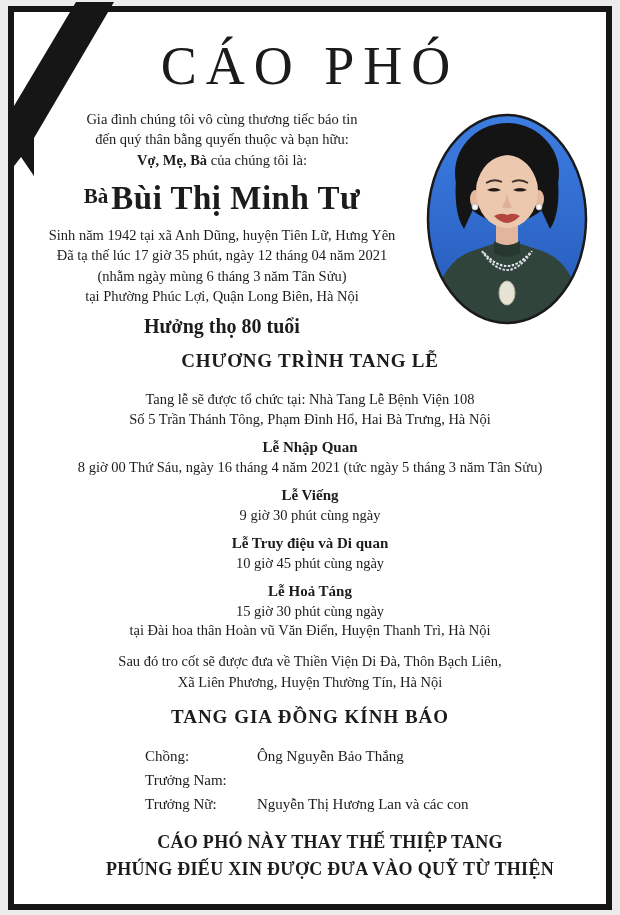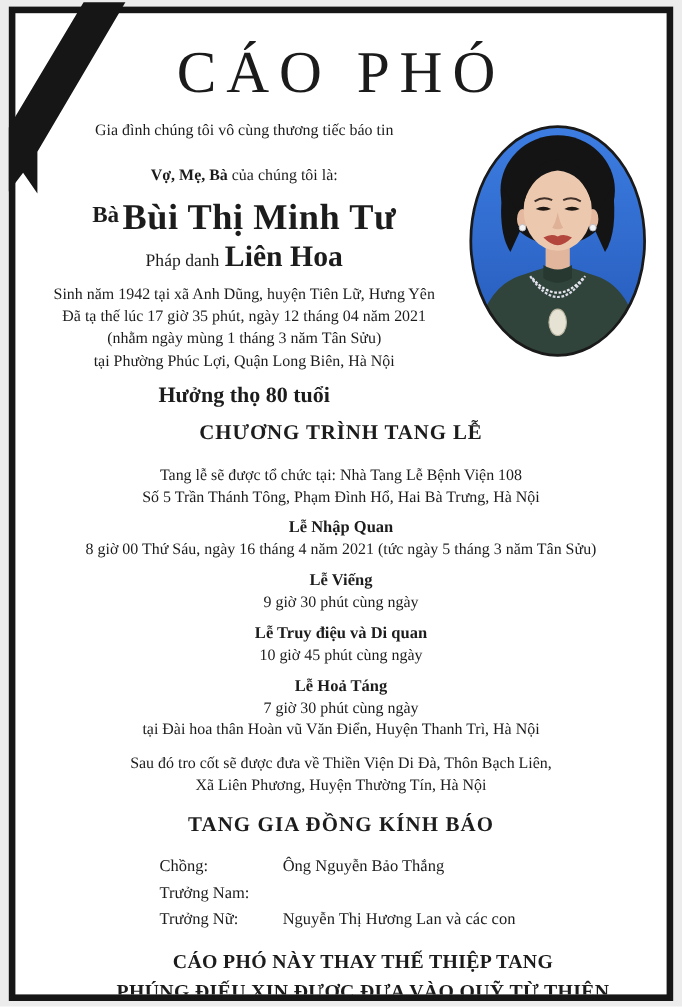--- a/index.html
+++ b/index.html
@@ -49,35 +49,32 @@
 <body>
 
 <div class="frame">
 
   <h1 class="title">CÁO PHÓ</h1>
 
   <div class="top-row">
     <div class="left-col">
       <p class="intro">
         <span>Gia đình chúng tôi vô cùng thương tiếc báo tin</span><br>
-        <br>
+        <span>đến quý thân bằng quyến thuộc và bạn hữu:</span><br>
         <b>Vợ, Mẹ, Bà</b><span> của chúng tôi là:</span>
       </p>
 
       <div class="name-line">
         <span class="honorific">Bà</span><span class="big-name">Bùi Thị Minh Tư</span>
       </div>
-      <div class="dharma-line">
-        <span class="dharma-label">Pháp danh</span><span class="dharma-name">Liên Hoa</span>
-      </div>
 
       <div class="details">
         <span>Sinh năm 1942 tại xã Anh Dũng, huyện Tiên Lữ, Hưng Yên</span><br>
         <span>Đã tạ thế lúc 17 giờ 35 phút, ngày 12 tháng 04 năm 2021</span><br>
-        <span>(nhằm ngày mùng 1 tháng 3 năm Tân Sửu)</span><br>
+        <span>(nhằm ngày mùng 6 tháng 3 năm Tân Sửu)</span><br>
         <span>tại Phường Phúc Lợi, Quận Long Biên, Hà Nội</span>
       </div>
 
       <div class="age">Hưởng thọ 80 tuổi</div>
     </div>
 
     <div class="portrait-wrap">
       <svg width="166" height="216" viewBox="0 0 166 216">
         <defs>
           <linearGradient id="bgblue" x1="0" y1="0" x2="0" y2="1">
@@ -147,21 +144,21 @@
     <div class="event-line">9 giờ 30 phút cùng ngày</div>
   </div>
 
   <div class="event">
     <div class="event-name">Lễ Truy điệu và Di quan</div>
     <div class="event-line">10 giờ 45 phút cùng ngày</div>
   </div>
 
   <div class="event">
     <div class="event-name">Lễ Hoả Táng</div>
-    <div class="event-line">7 giờ 30 phút cùng ngày</div>
+    <div class="event-line">15 giờ 30 phút cùng ngày</div>
     <div class="event-line">tại Đài hoa thân Hoàn vũ Văn Điển, Huyện Thanh Trì, Hà Nội</div>
   </div>
 
   <div class="ashes">
     <span>Sau đó tro cốt sẽ được đưa về Thiền Viện Di Đà, Thôn Bạch Liên,</span><br>
     <span>Xã Liên Phương, Huyện Thường Tín, Hà Nội</span>
   </div>
 
   <h2 class="family-heading">TANG GIA ĐỒNG KÍNH BÁO</h2>
 

